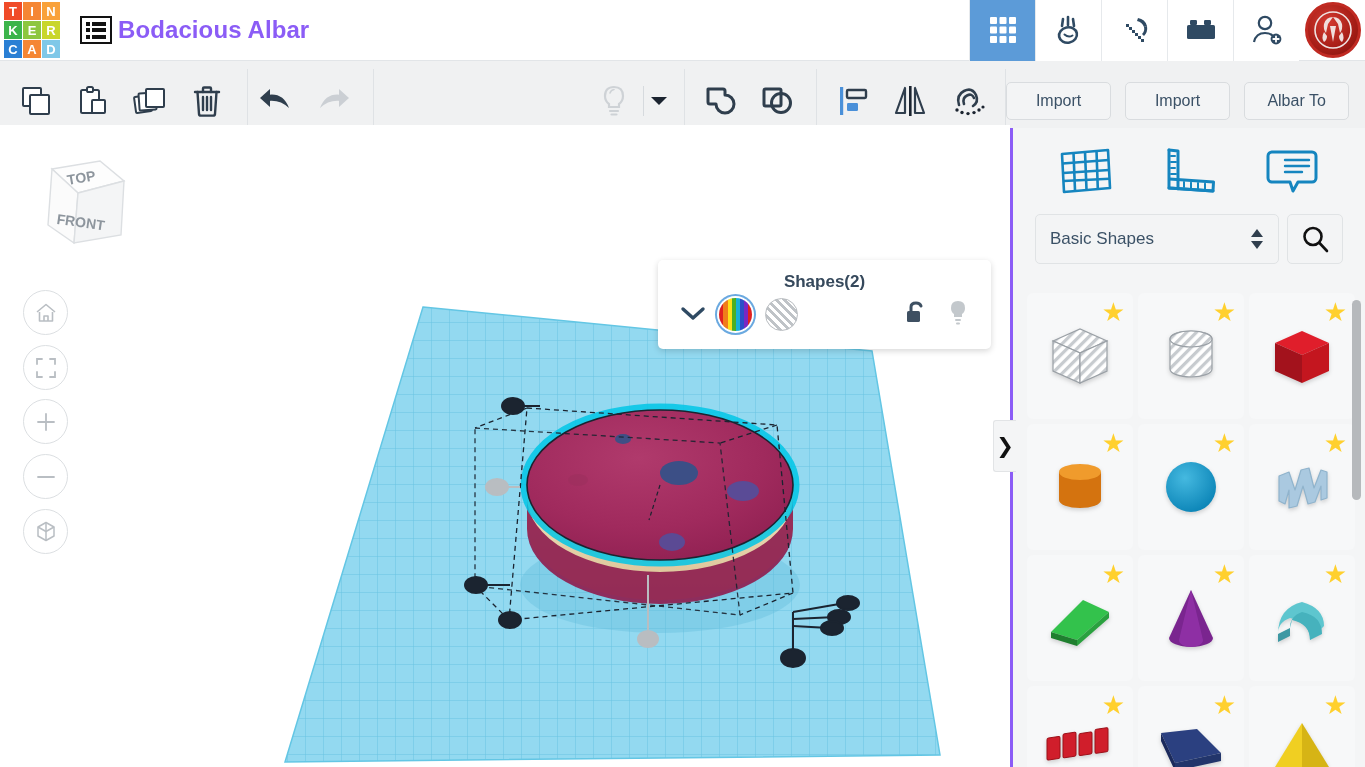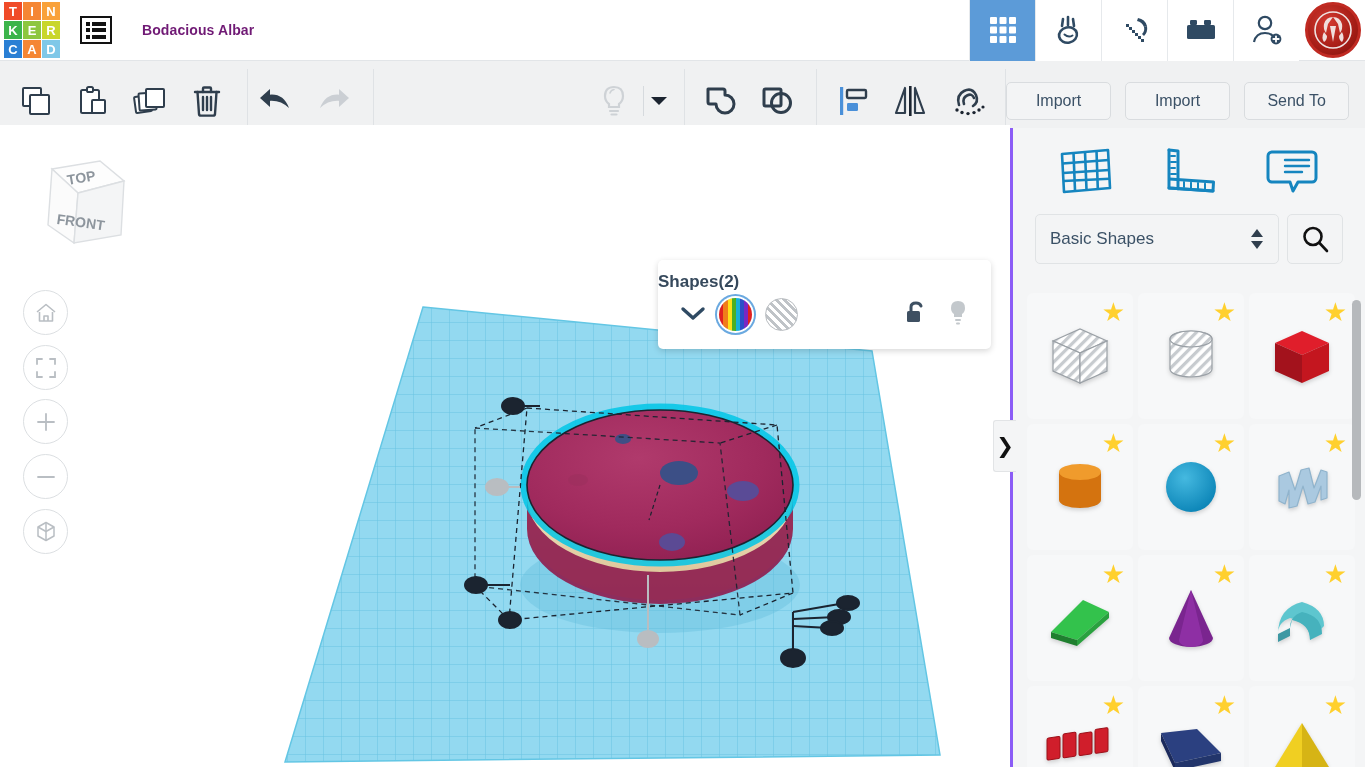--- a/index.html
+++ b/index.html
@@ -32,21 +32,21 @@
   .menu-icon-box {
     margin-left:20px; width:32px; height:28px;
     border:2.5px solid #121212; background:#fff;
     display:flex; align-items:center; justify-content:center;
   }
   .menu-icon-box .rows { display:flex; flex-direction:column; gap:2.5px; }
   .menu-icon-box .row { display:flex; align-items:center; gap:2.5px; }
   .menu-icon-box .dot { width:4px; height:4px; background:#121212; }
   .menu-icon-box .bar { width:14px; height:4px; background:#121212; }
   .doc-title {
-    margin-left:30px; font-size:14px; font-weight:bold; color:#701a75;
+    margin-left:6px; font-size:24px; font-weight:bold; color:#8b5cf6;
     letter-spacing:0.1px;
   }
   .topbar-right { margin-left:auto; display:flex; align-items:center; height:61px; }
   .tb-btn {
     width:66px; height:61px; display:flex; align-items:center; justify-content:center;
     border-left:1px solid #e6e9ec; background:#ffffff; cursor:pointer;
   }
   .tb-btn.active { background:#5c9bd8; }
   .tb-btn svg { display:block; }
   .avatar {
@@ -94,21 +94,21 @@
   .nav-home { top:165px; } .nav-fit { top:220px; }
   .nav-plus { top:274px; } .nav-minus { top:329px; } .nav-ortho { top:384px; }
 
   
   .shapes-panel {
     position:absolute; left:658px; top:135px; width:333px; height:89px;
     background:#ffffff; border-radius:5px;
     box-shadow:0 2px 6px rgba(0,0,0,0.16);
     display:flex; flex-direction:column;
   }
-  .shapes-title { font-size:17px; font-weight:bold; color:#36495c; margin-top:12px; }
+  .shapes-title { text-align:center; font-size:17px; font-weight:bold; color:#36495c; margin-top:12px; }
   .shapes-row { display:flex; align-items:center; padding:0 22px; margin-top:6px; }
   .chev-down { width:26px; cursor:pointer; }
   .swatch {
     width:33px; height:33px; border-radius:50%; margin-left:13px; cursor:pointer;
   }
   .swatch.rainbow {
     background: linear-gradient(90deg,#e02020 0%,#e02020 13%,#f07d1a 13%,#f07d1a 26%,#ffe11a 26%,#ffe11a 38%,#4caf24 38%,#4caf24 51%,#17b0d8 51%,#17b0d8 63%,#2b4fc8 63%,#2b4fc8 76%,#7a27c4 76%,#7a27c4 88%,#e02020 88%);
     box-shadow:0 0 0 2px #ffffff, 0 0 0 4px #6aa9e0;
   }
   .swatch.hole {
@@ -421,21 +421,21 @@
             <circle cx="36" cy="23" r="1.6"></circle>
         </g>
       </svg>
     </div>
 
     <div class="tool-sep" style="margin-left:10px;"></div>
 
     <div class="pill-btns">
       <div class="pill">Import</div>
       <div class="pill">Import</div>
-      <div class="pill">Send To</div>
+      <div class="pill">Albar To</div>
     </div>
   </div>
 
   <div class="canvas">
 
     <svg width="1010" height="642" viewBox="0 0 1010 642" style="position:absolute;left:0;top:0;">
       <defs>
         <pattern id="gridpat" width="18" height="18" patternUnits="userSpaceOnUse">
           <rect width="18" height="18" fill="#8ad6ef"></rect>
           <path d="M18 0 V18 M0 18 H18" stroke="#5bbfe0" stroke-width="1"></path>

